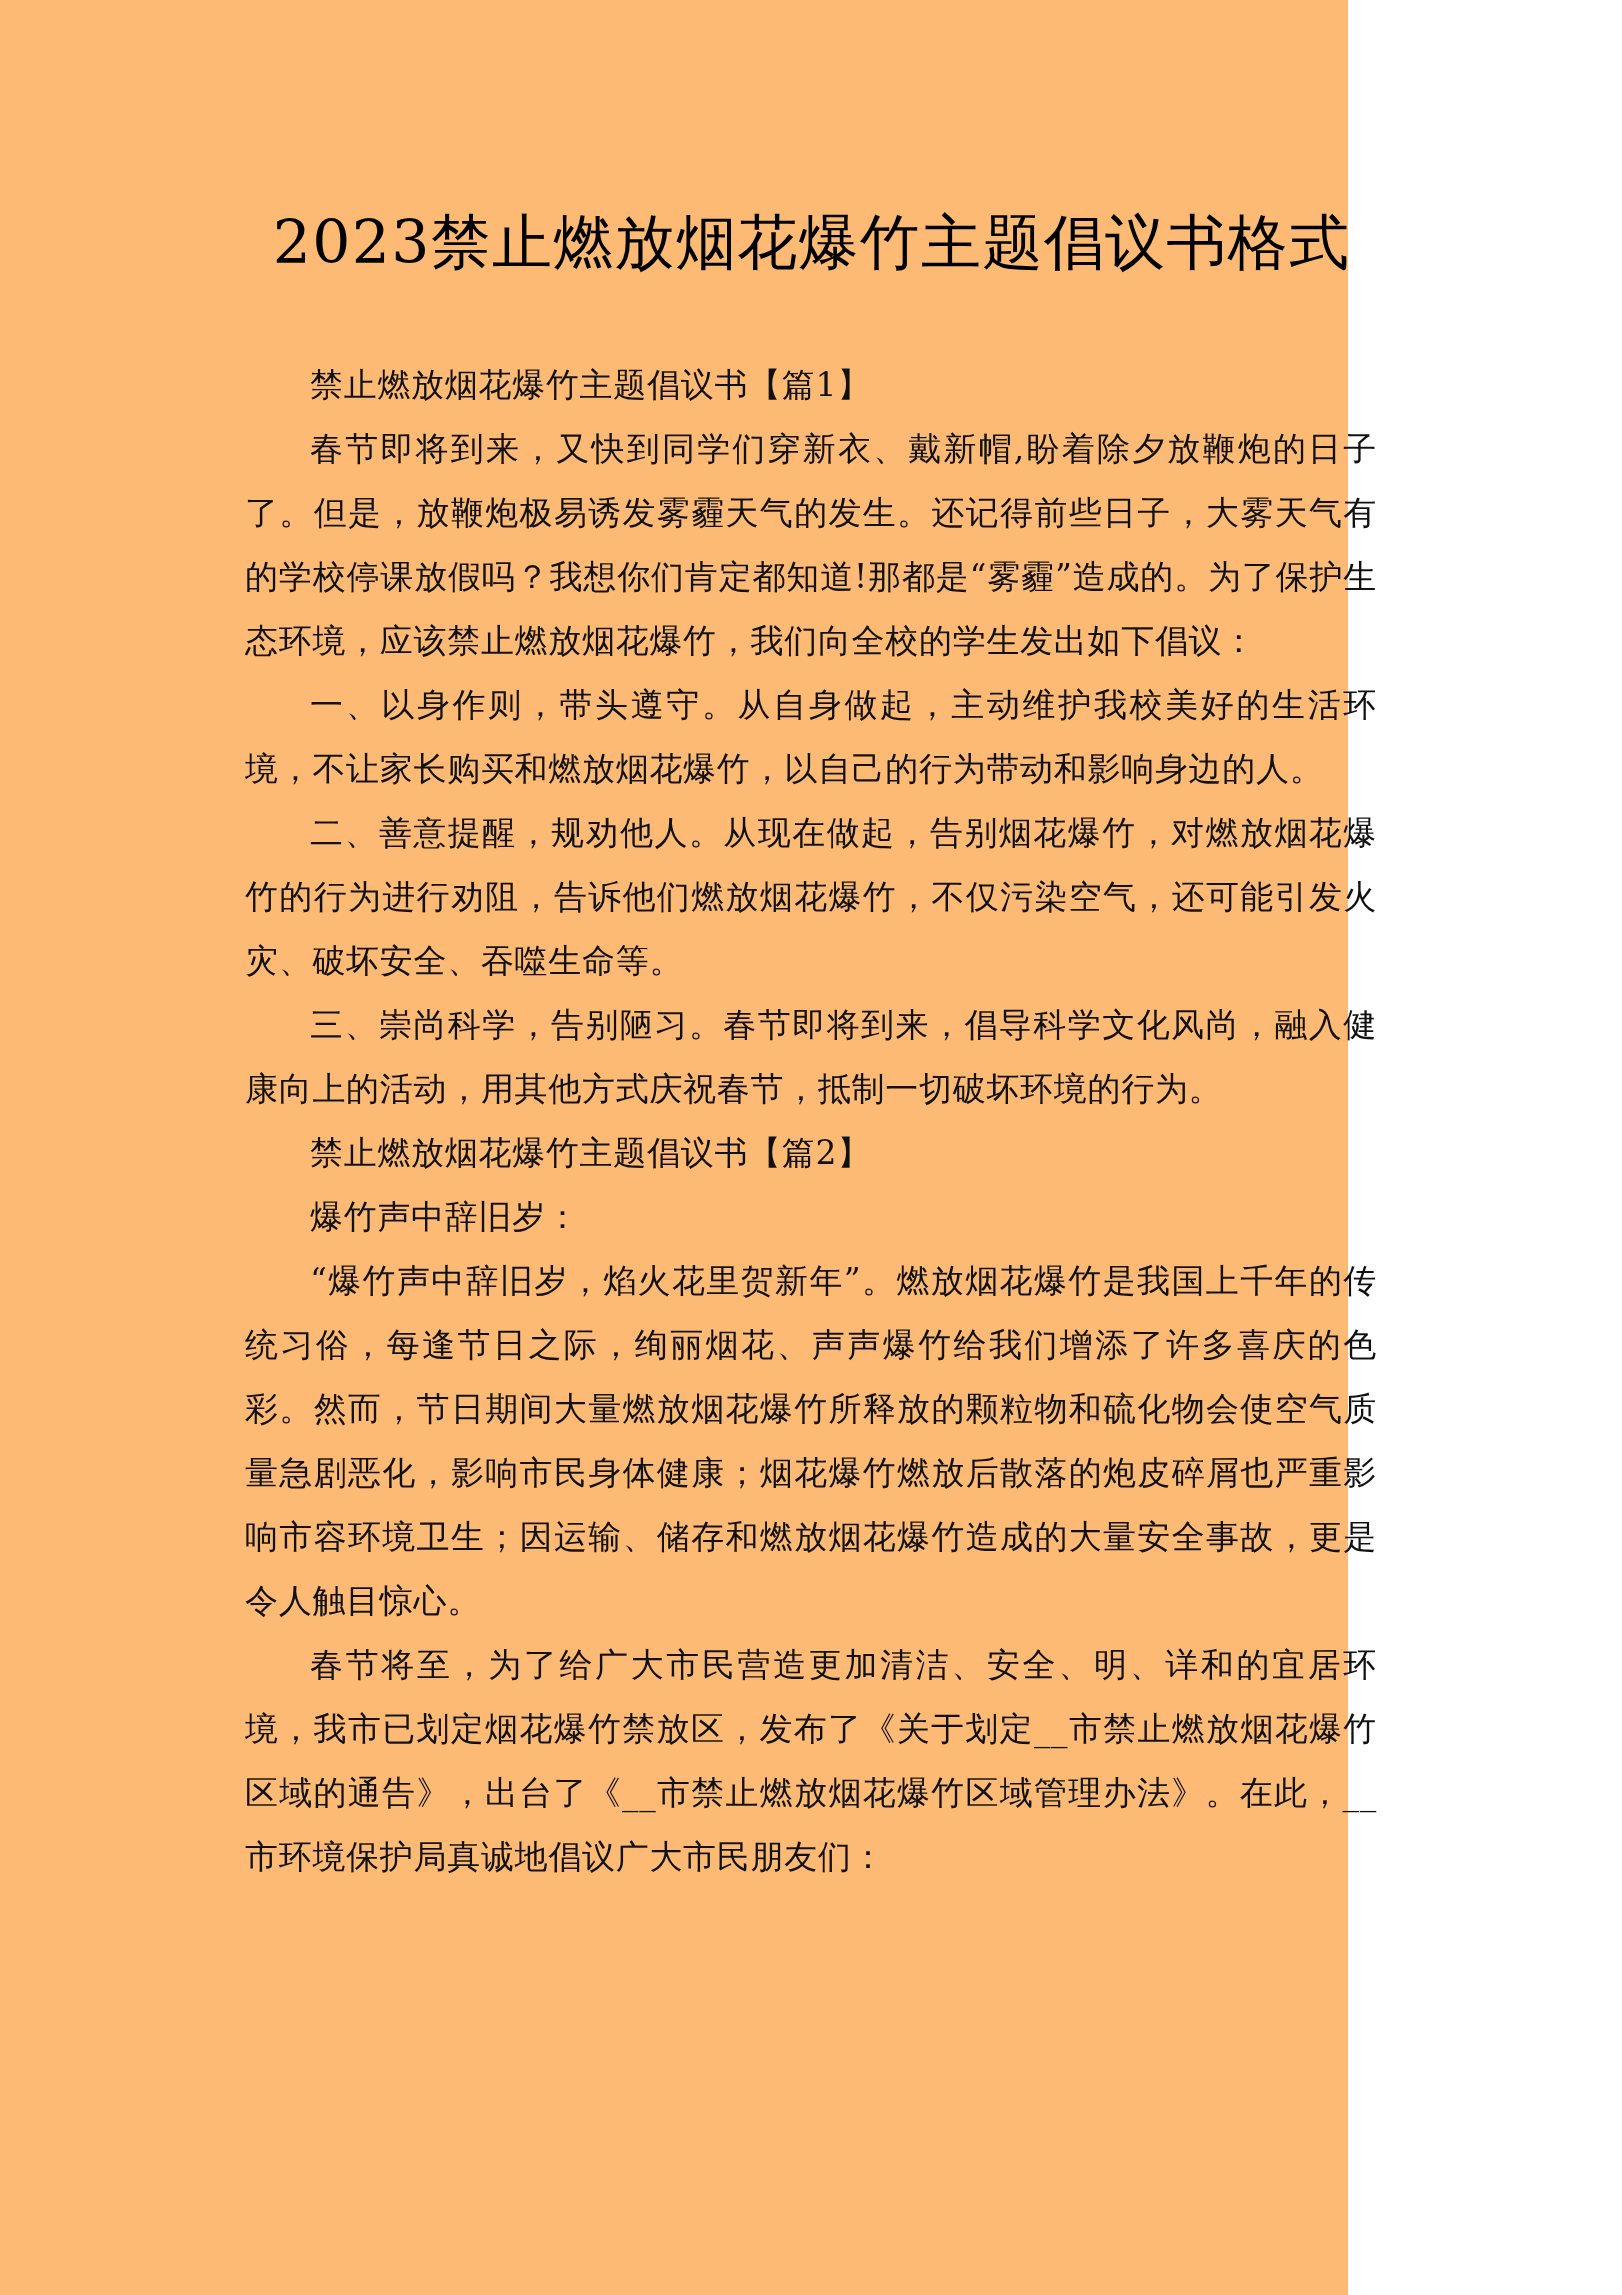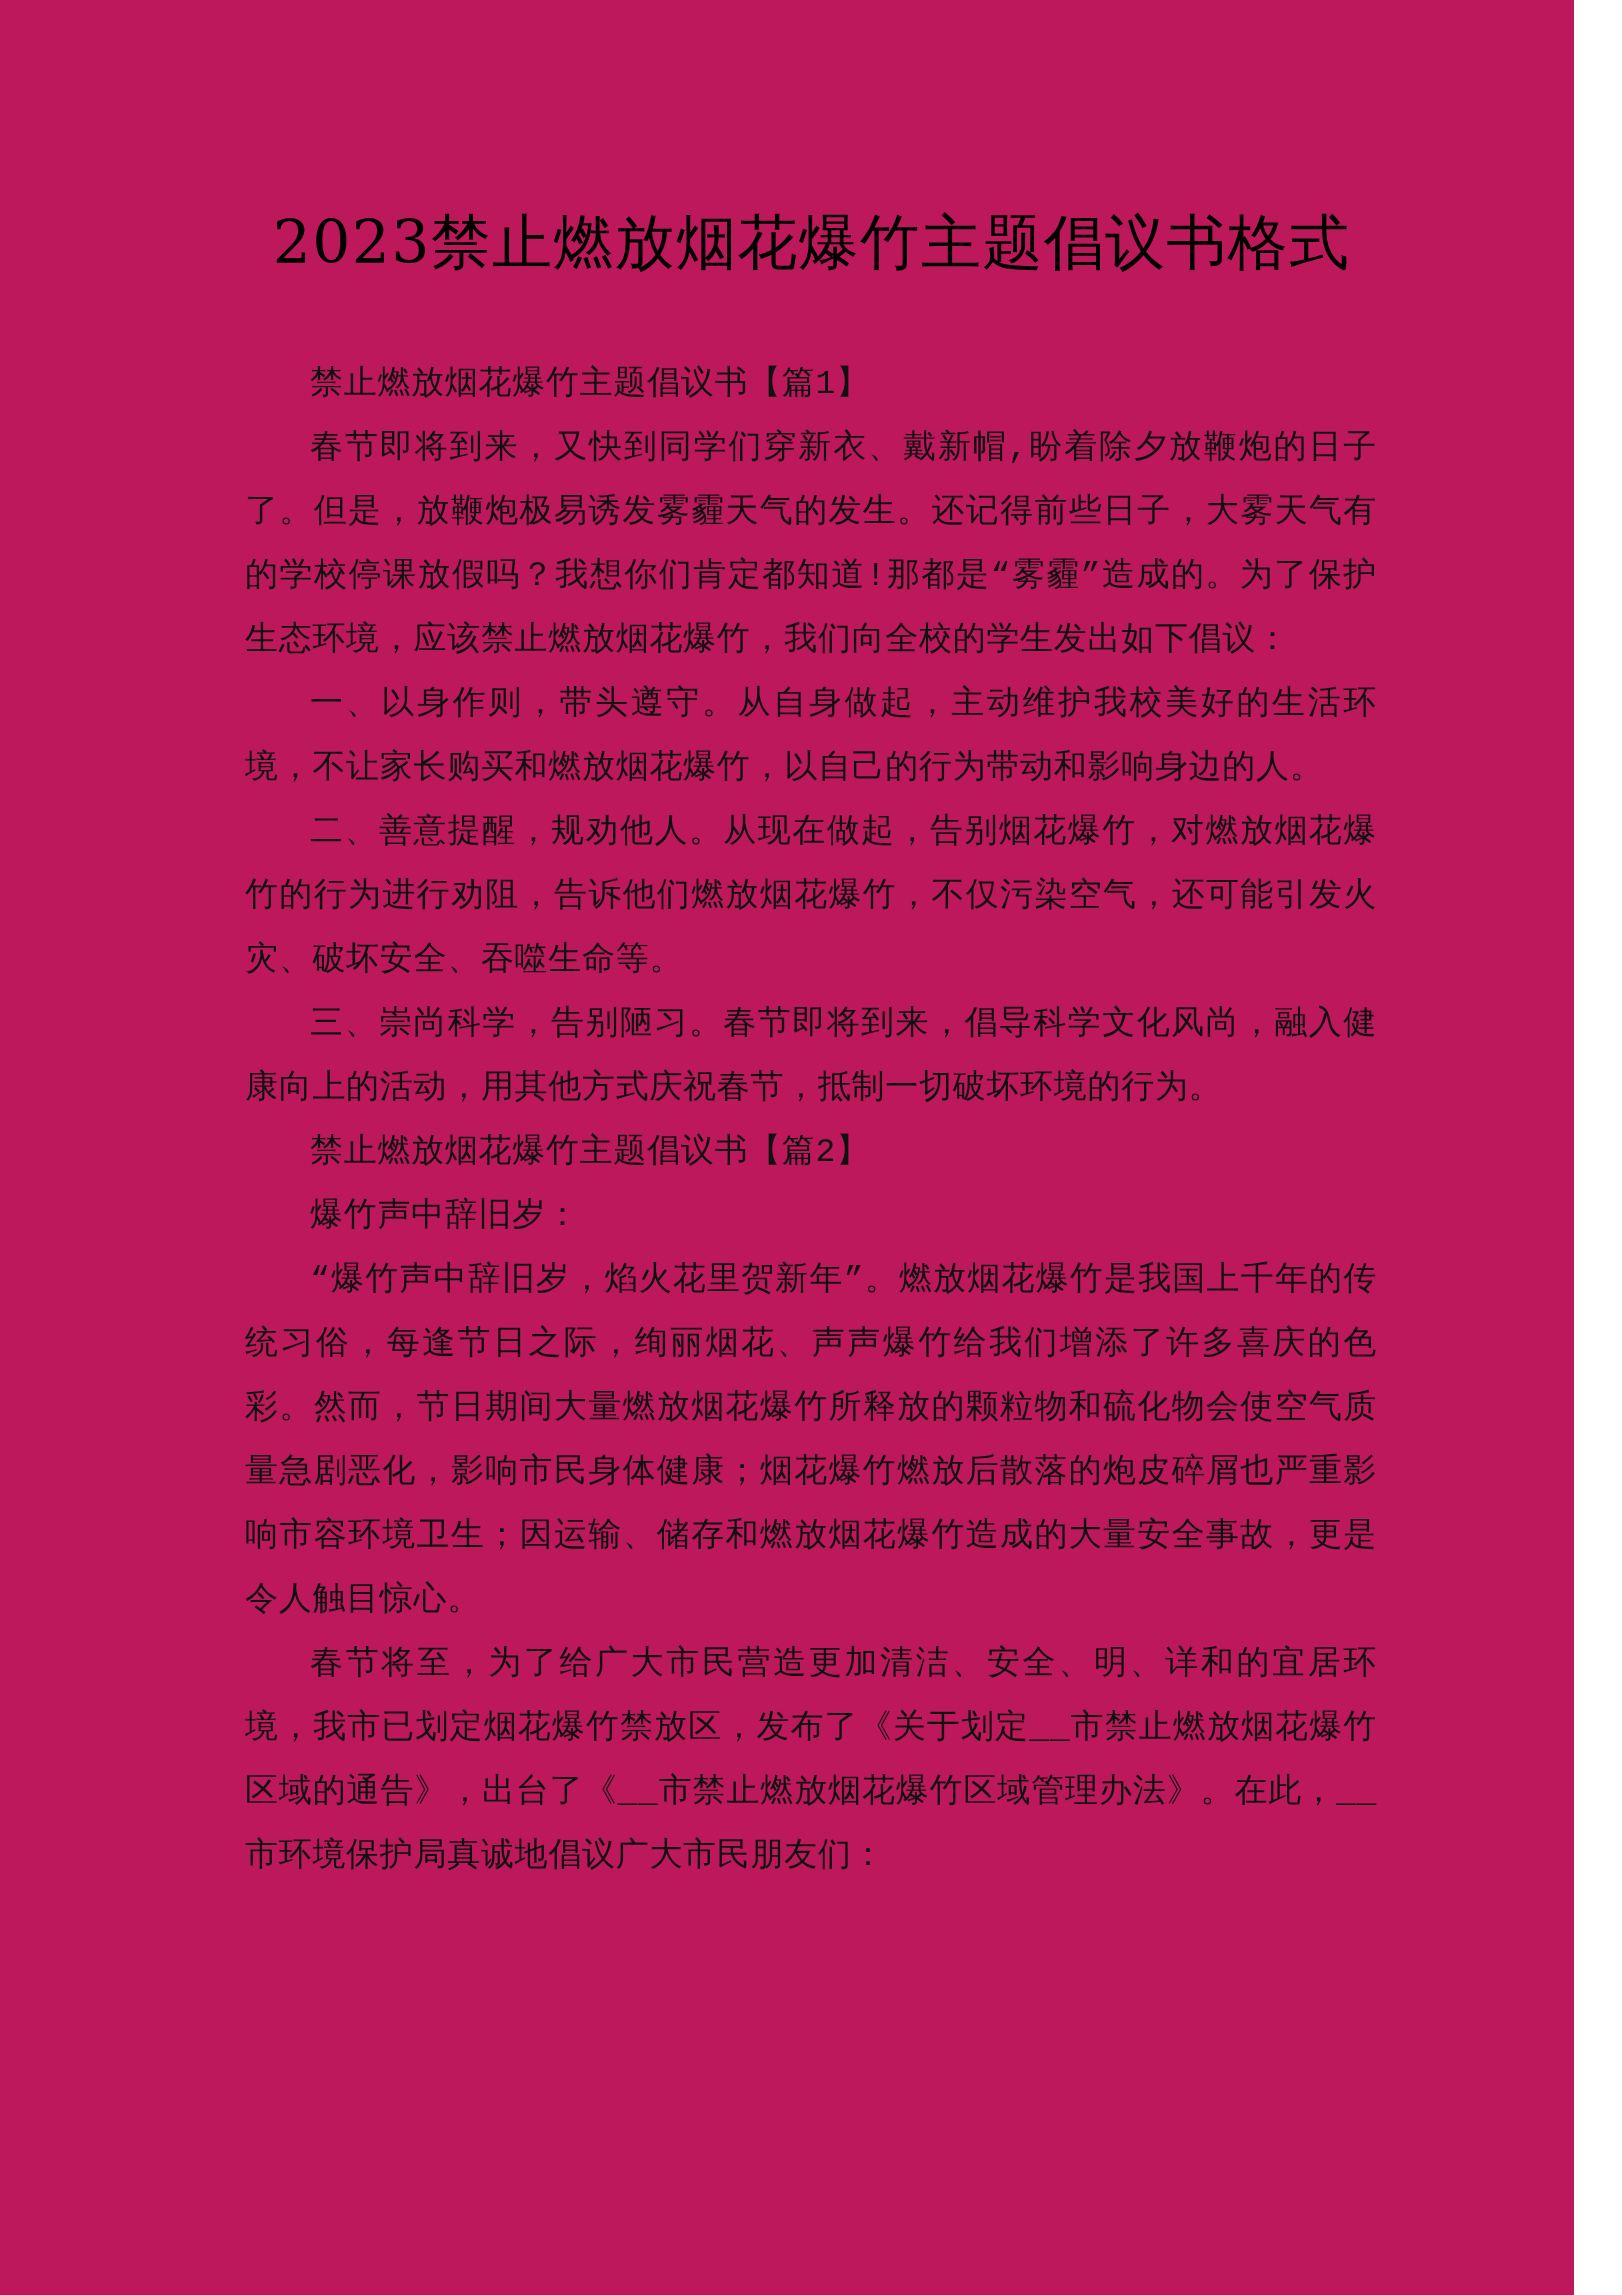--- a/index.html
+++ b/index.html
@@ -11,23 +11,23 @@
     width: 1623px;
     height: 2295px;
     position: relative;
     overflow: hidden;
     font-family: "DejaVu Serif", "Liberation Serif", serif;
     color: #111111;
   }
   .page {
     position: absolute;
     left: 0; top: 0;
-    width: 1574px;
+    width: 1348px;
     height: 2295px;
-    background: #be185d;
+    background: #fdba74;
   }
   .title {
     position: absolute;
     left: 0;
     width: 1623px;
     top: 196px;
     text-align: center;
     font-size: 60px;
     line-height: 92px;
     letter-spacing: 1.3px;
@@ -41,21 +41,21 @@
   }
   .p {
     font-size: 33px;
     line-height: 64px;
     margin: 0;
     text-align: justify;
     text-justify: inter-ideograph;
     letter-spacing: 0.7px;
     color: #111;
   }
-  .indent { text-indent: 65px; font-family: Liberation Mono, monospace; }
+  .indent { text-indent: 65px; }
 </style>
 </head>
 <body>
 
 <div class="page">
   <div class="title">2023禁止燃放烟花爆竹主题倡议书格式</div>
 
   <div class="body">
     <p class="p indent">禁止燃放烟花爆竹主题倡议书【篇1】</p>
     <p class="p indent">春节即将到来，又快到同学们穿新衣、戴新帽,盼着除夕放鞭炮的日子了。但是，放鞭炮极易诱发雾霾天气的发生。还记得前些日子，大雾天气有的学校停课放假吗？我想你们肯定都知道!那都是“雾霾”造成的。为了保护生态环境，应该禁止燃放烟花爆竹，我们向全校的学生发出如下倡议：</p>

